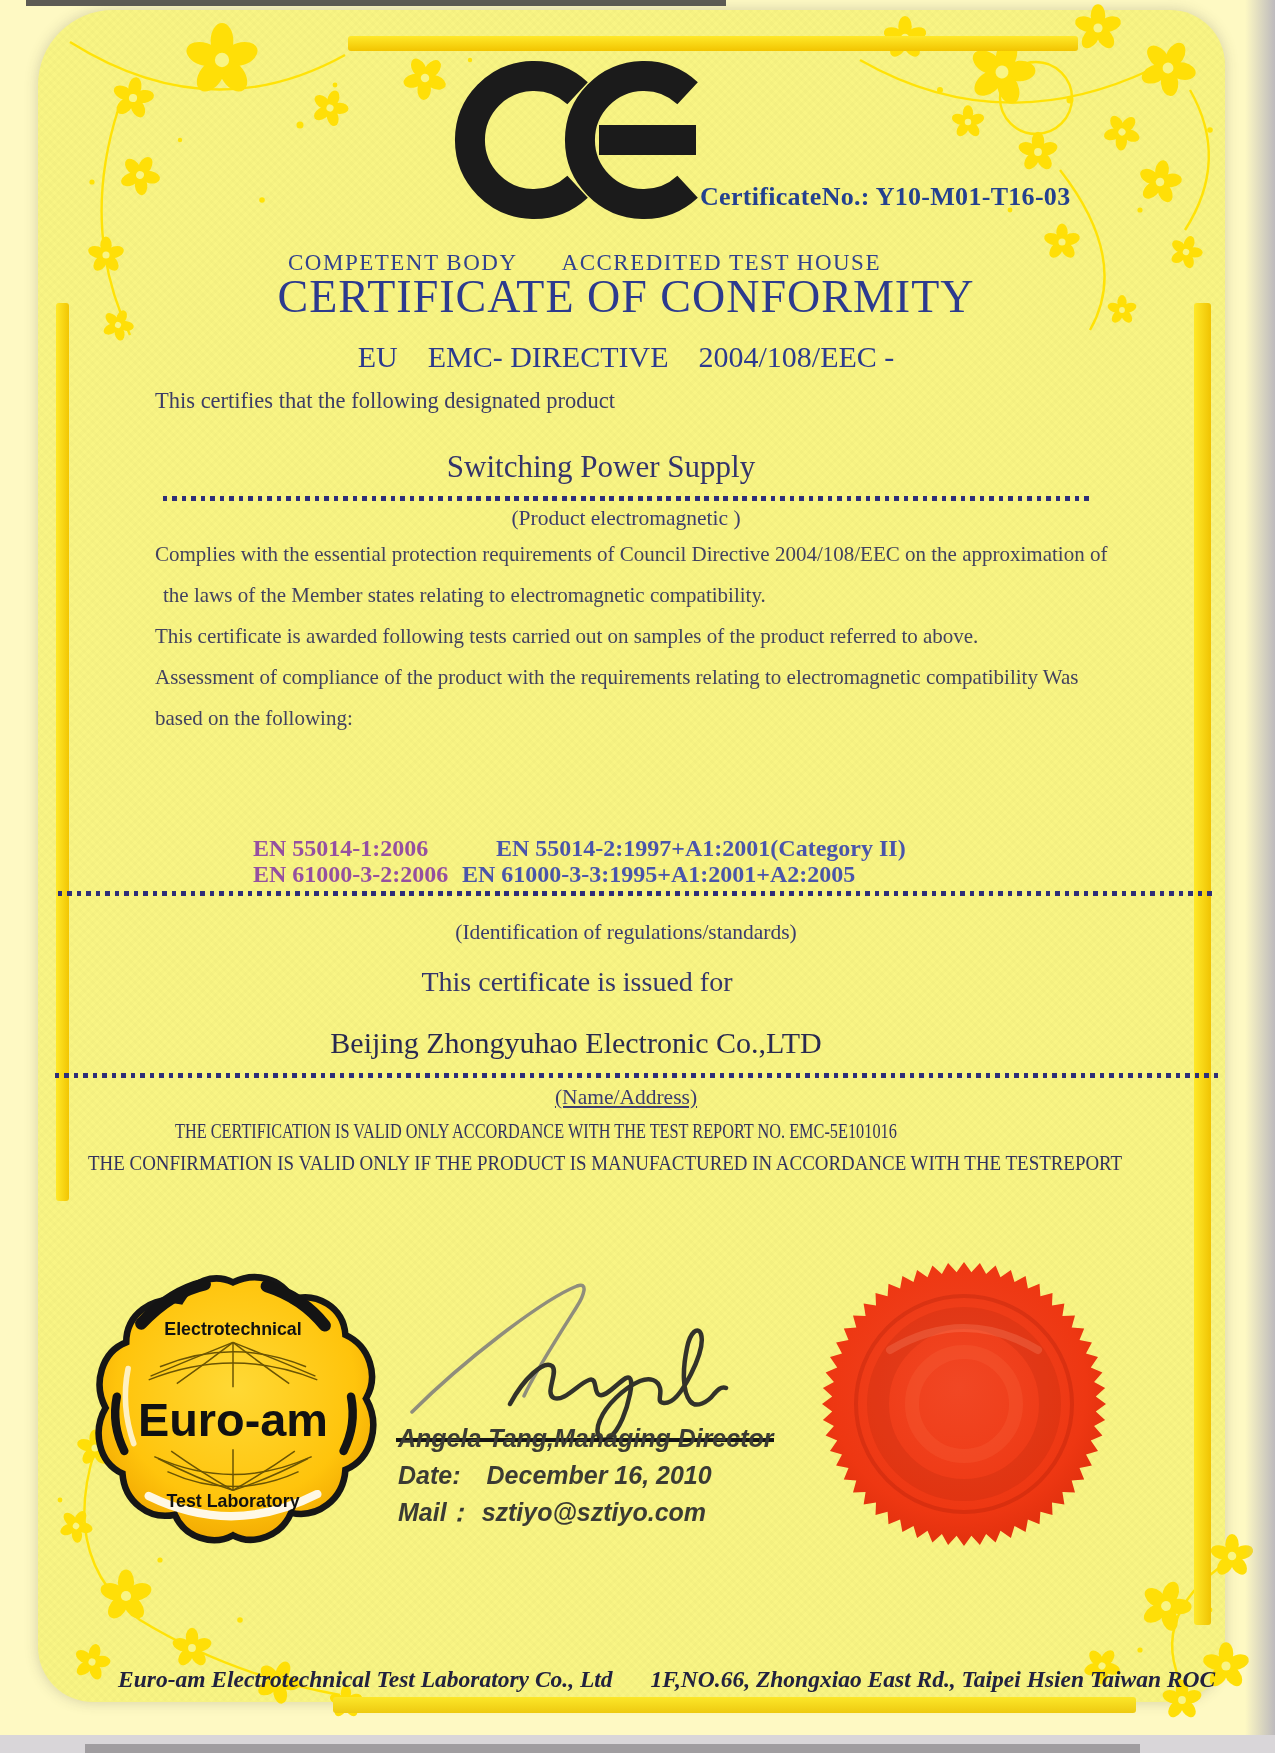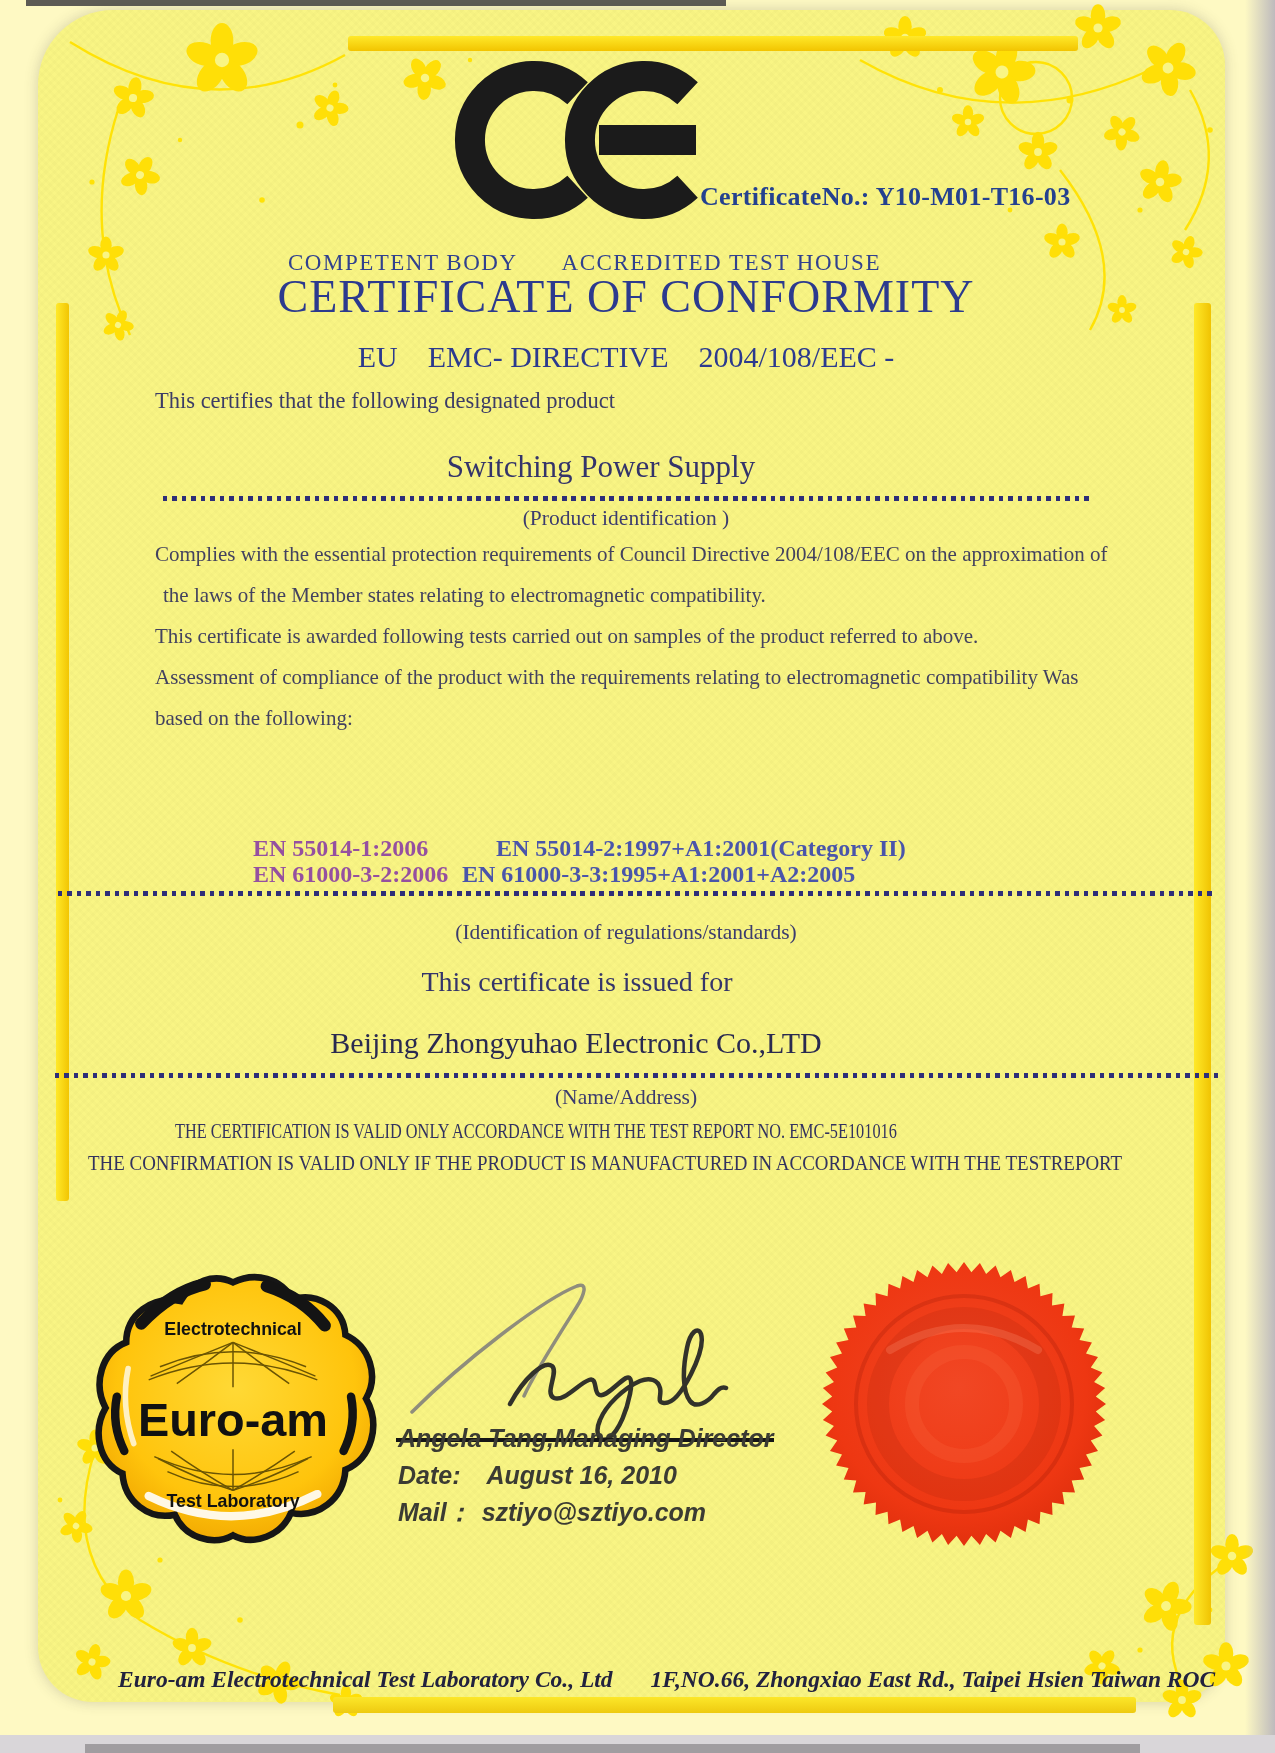--- a/index.html
+++ b/index.html
@@ -35,21 +35,21 @@
   .intro{left:155px;top:388px;font-size:22.5px;color:#3c3c66;}
   .product-name{top:449px;font-size:31px;color:#34346a;text-indent:-50px;}
   .dotline{position:absolute;height:5px;
      background:repeating-linear-gradient(90deg,#2e2e78 0 4.5px,transparent 4.5px 9.5px);}
   .dot1{left:163px;top:496px;width:930px;}
   .dot2{left:58px;top:891px;width:1158px;}
   .dot3{left:55px;top:1073px;width:1163px;}
   .caption{font-size:21.5px;color:#3c3c6e;}
   .cap1{top:506px;}
   .cap2{top:920px;}
-  .cap3{top:1085px;}
+  .cap3{top:1085px;text-decoration:underline;}
   .paragraph{left:155px;top:534px;width:1010px;font-size:21px;color:#43425f;line-height:41px;}
   .paragraph .indented{padding-left:8px;}
   .std-row{position:absolute;left:253px;display:flex;font-weight:700;font-size:24px;}
   .std1{top:835px;gap:26px;}
   .std2{top:861px;}
   .std-c1{color:#9550a0;width:217px;}
   .std2 .std-c1{width:209px;}
   .std-c2{color:#4a55aa;}
   .issued-line{top:966px;font-size:28px;color:#35356a;text-indent:-98px;}
   .company{top:1026px;font-size:30px;color:#2a2a50;text-indent:-100px;}
@@ -169,21 +169,21 @@
     <span>COMPETENT BODY</span>
     <span>ACCREDITED TEST HOUSE</span>
   </div>
 
   <div class="centered main-title">CERTIFICATE OF CONFORMITY</div>
   <div class="centered directive">EU    EMC- DIRECTIVE    2004/108/EEC -</div>
   <div class="abs intro">This certifies that the following designated product</div>
 
   <div class="centered product-name">Switching Power Supply</div>
   <div class="dotline dot1"></div>
-  <div class="centered caption cap1">(Product identification )</div>
+  <div class="centered caption cap1">(Product electromagnetic )</div>
 
   <div class="abs paragraph">
     <div>Complies with the essential protection requirements of Council Directive 2004/108/EEC on the approximation of</div>
     <div class="indented">the laws of the Member states relating to electromagnetic compatibility.</div>
     <div>This certificate is awarded following tests carried out on samples of the product referred to above.</div>
     <div>Assessment of compliance of the product with the requirements relating to electromagnetic compatibility Was</div>
     <div>based on the following:</div>
   </div>
 
   <div class="std-row std1">
@@ -261,21 +261,21 @@
   </svg>
   <div class="sig-underline"></div>
 
   <div class="sig-block">
     <div class="sig-row">
       <span>Angela Tang,Managing Director</span>
     </div>
     <div class="sig-row">
       <span>Date:</span>
       <span class="gap"></span>
-      <span>August 16, 2010</span>
+      <span>December 16, 2010</span>
     </div>
     <div class="sig-row">
       <span>Mail：</span>
       <span class="gap-s"></span>
       <span>sztiyo@sztiyo.com</span>
     </div>
   </div>
 
   <svg class="abs" style="left:820px;top:1260px;" width="288" height="288" viewBox="0 0 288 288">
     <defs>

